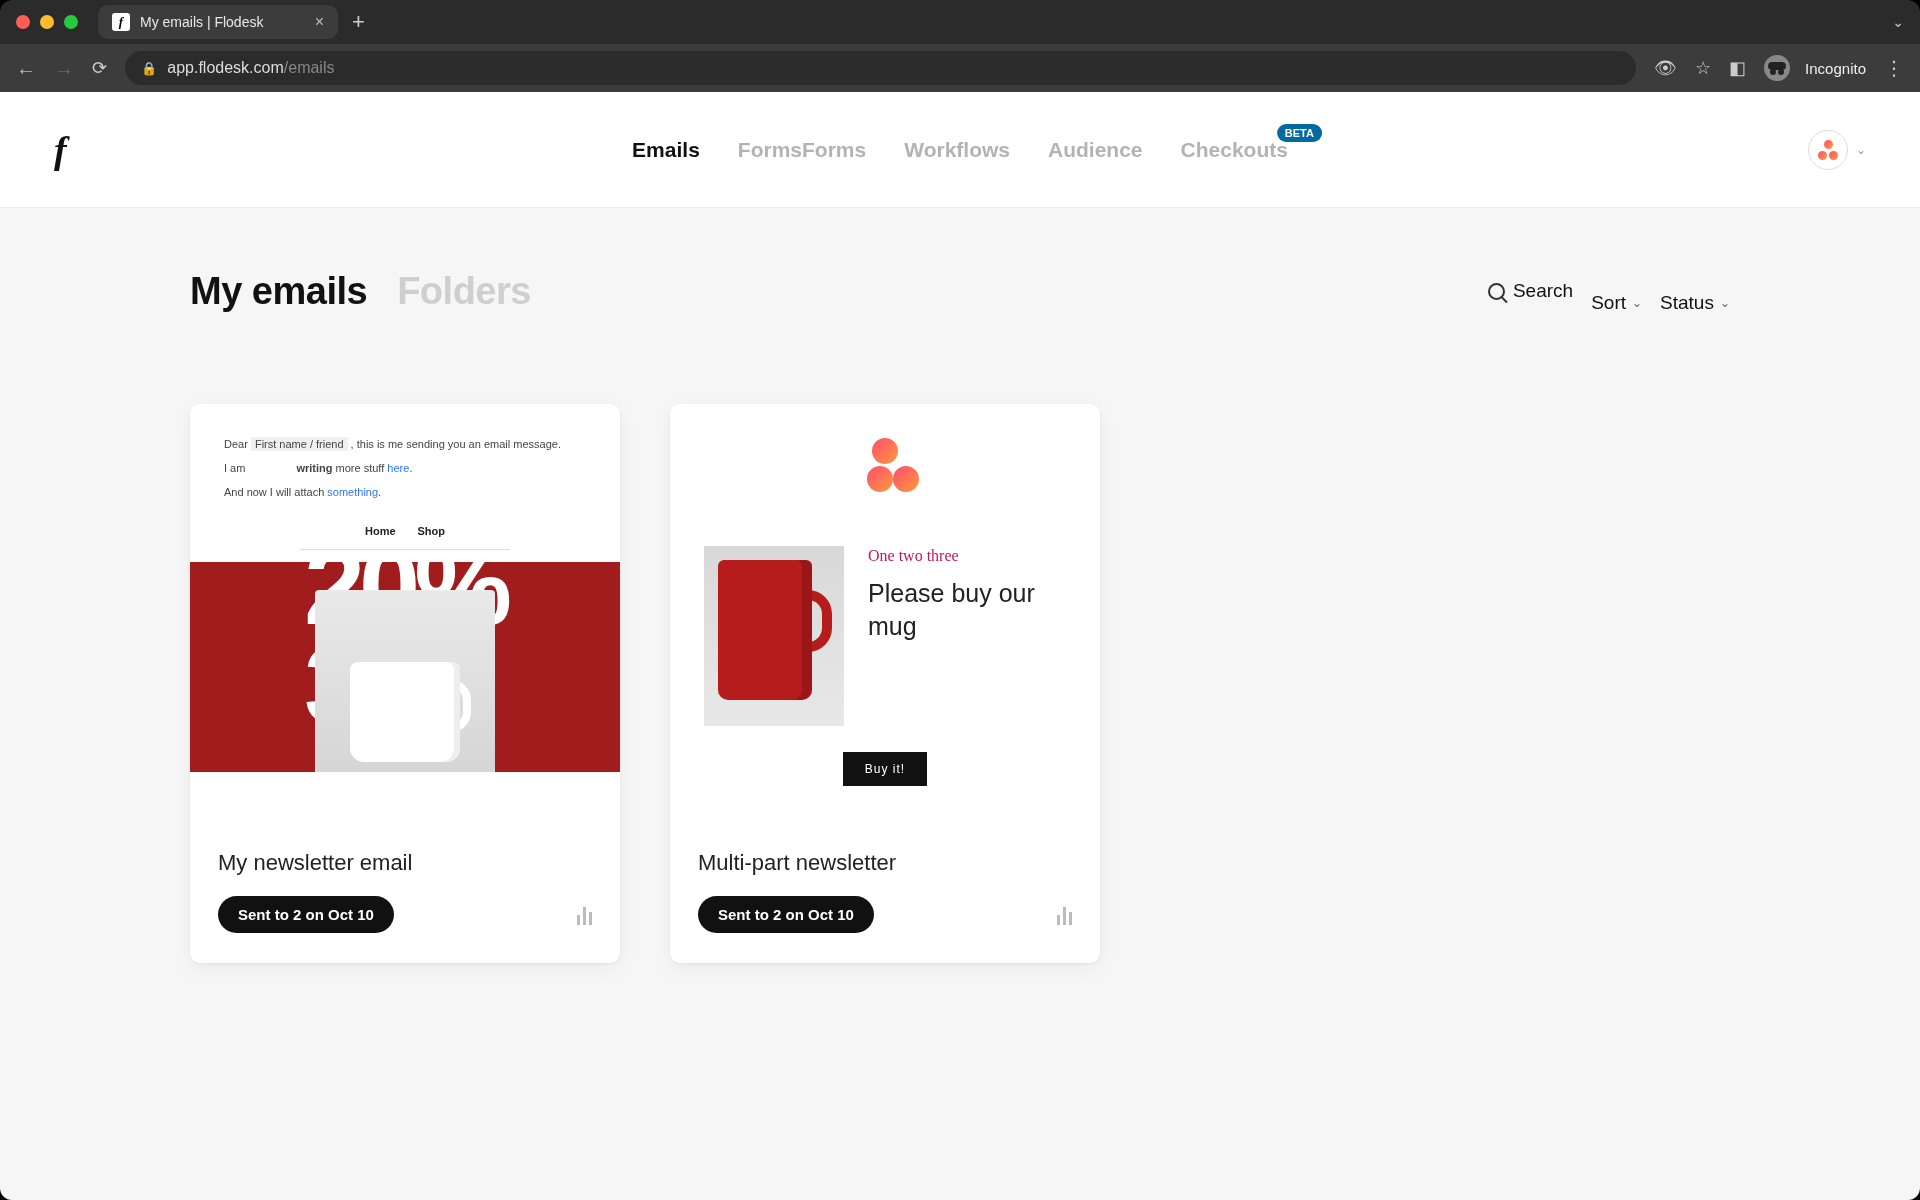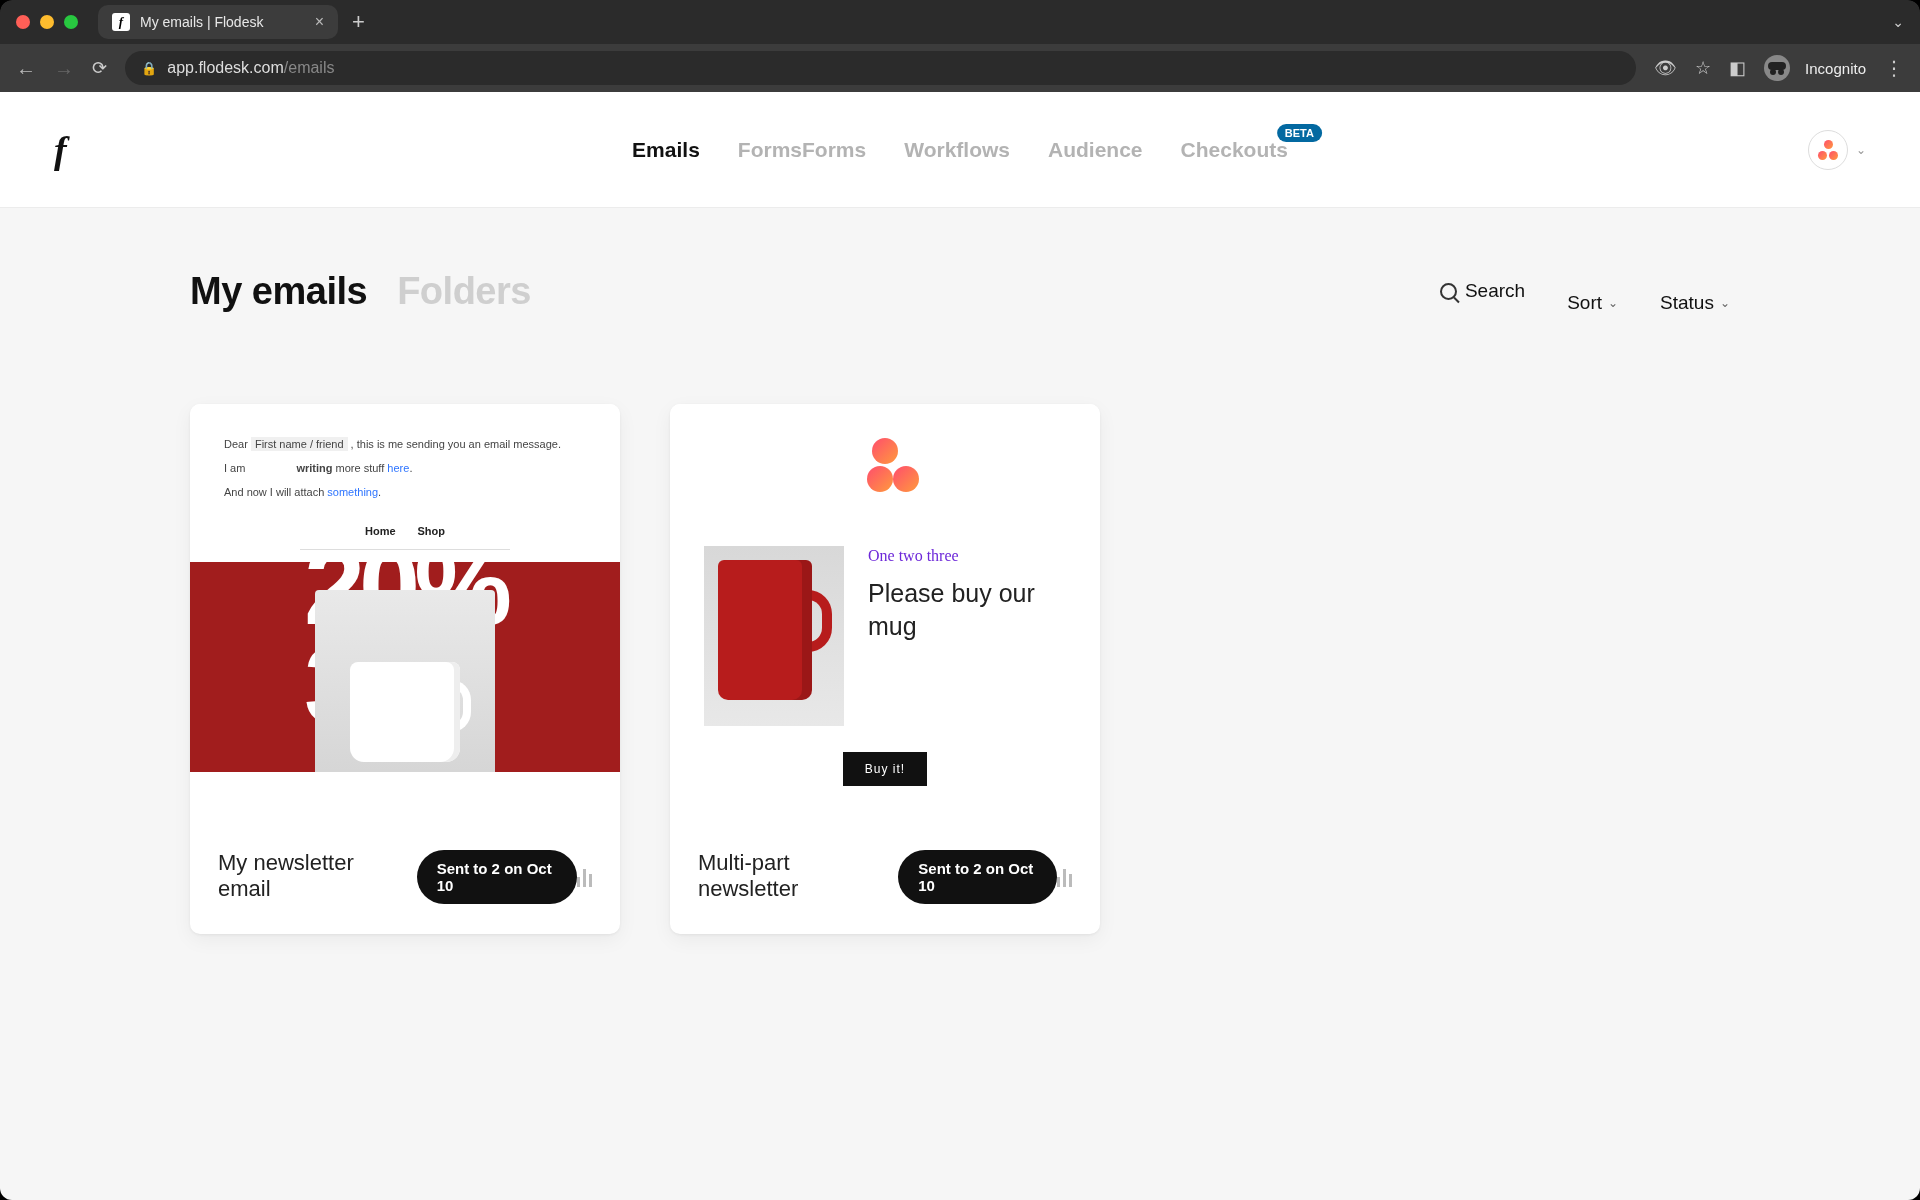--- a/index.html
+++ b/index.html
@@ -45,33 +45,33 @@
 .avatar .d { width: 9px; height: 9px; border-radius: 50%; background: linear-gradient(135deg,#ff4d6d,#ff9a3d); position: absolute; }
 .avatar .d1 { top: 9px; left: 15px; } .avatar .d2 { bottom: 9px; left: 9px; } .avatar .d3 { bottom: 9px; right: 9px; }
 .avatar-caret { color: #999; font-size: 12px; }
 
 
 .content { padding: 60px 190px 0; }
 .sub-header { display: flex; align-items: center; }
 .sub-tabs { display: flex; gap: 30px; align-items: baseline; }
 .sub-tab { font-size: 38px; font-weight: 800; color: #cfcfcf; letter-spacing: -0.5px; }
 .sub-tab.active { color: #111; }
-.actions { margin-left: auto; display: flex; align-items: center; gap: 42px; }
+.actions { margin-left: auto; display: flex; align-items: center; gap: 18px; }
 .search-action { display: flex; align-items: center; gap: 8px; font-size: 19px; color: #111; font-weight: 500; }
 .search-icon { width: 17px; height: 17px; border: 2px solid #333; border-radius: 50%; position: relative; }
 .search-icon::after { content: ""; position: absolute; width: 7px; height: 2px; background: #333; bottom: -3px; right: -5px; transform: rotate(45deg); }
 .select-like { display: flex; align-items: center; gap: 6px; font-size: 19px; color: #111; font-weight: 500; margin-top: 24px; }
 .caret-icon { font-size: 12px; color: #666; }
 .new-email-btn { background: #111; color: #fff; font-size: 19px; font-weight: 600; padding: 18px 26px; border-radius: 4px; border: none; margin-left: 10px; }
 
 
 .grid { display: flex; gap: 50px; margin-top: 90px; }
 .card { width: 430px; background: #fff; border-radius: 10px; box-shadow: 0 1px 3px rgba(0,0,0,0.06), 0 6px 20px rgba(0,0,0,0.05); overflow: hidden; display: flex; flex-direction: column; }
 .preview { height: 422px; background: #fff; overflow: hidden; position: relative; }
-.card-footer { padding: 24px 28px 30px; display: flex; flex-direction: row; gap: 20px; }
+.card-footer { padding: 24px 28px 30px; display: flex; flex-direction: column; gap: 20px; }
 .card-title { font-size: 22px; font-weight: 500; color: #222; }
 .card-meta { display: flex; align-items: center; justify-content: space-between; }
 .status-pill { background: #111; color: #fff; font-size: 15px; font-weight: 600; padding: 10px 20px; border-radius: 999px; }
 .stats-icon { display: flex; align-items: flex-end; gap: 3px; height: 20px; }
 .stats-icon span { width: 3px; background: #bbb; }
 .stats-icon span:nth-child(1){height:10px} .stats-icon span:nth-child(2){height:18px} .stats-icon span:nth-child(3){height:13px}
 
 
 .pv1-text { padding: 28px 34px 10px; font-size: 11px; color: #444; line-height: 2.2; }
 .pv1-text b { font-weight: 700; margin-left: 48px; }
@@ -91,21 +91,21 @@
 .pv2-logo { display: flex; justify-content: center; gap: 0; position: relative; height: 60px; }
 .pv2-logo .c { width: 26px; height: 26px; border-radius: 50%; background: linear-gradient(135deg,#ff4d6d,#ff9a3d); position: absolute; }
 .pv2-logo .c1 { top: 0; left: 50%; transform: translateX(-50%);} 
 .pv2-logo .c2 { top: 28px; left: calc(50% - 18px);} 
 .pv2-logo .c3 { top: 28px; left: calc(50% + -8px + 16px);} 
 .pv2-body { display: flex; gap: 24px; padding: 48px 34px 16px; align-items: flex-start; }
 .pv2-mug { width: 140px; height: 180px; background: linear-gradient(#d8d8d8,#e8e8e8); position: relative; flex-shrink: 0; }
 .pv2-mug::after { content: ""; position: absolute; left: 14px; top: 14px; width: 94px; height: 140px; background: #b71c1c; border-radius: 6px 6px 10px 10px; box-shadow: inset -10px 0 0 rgba(0,0,0,0.15); }
 .pv2-mug::before { content: ""; position: absolute; right: 12px; top: 44px; width: 24px; height: 42px; border: 10px solid #b71c1c; border-left: none; border-radius: 0 24px 24px 0; }
 .pv2-text { flex: 1; }
-.pv2-script { font-family: 'Brush Script MT', cursive; font-size: 16px; color: #6d28d9; line-height: 1.2; }
+.pv2-script { font-family: 'Brush Script MT', cursive; font-size: 16px; color: #be185d; line-height: 1.2; }
 .pv2-head { font-family: Liberation Sans, sans-serif; font-size: 25px; color: #222; margin-top: 12px; line-height: 1.3; }
 .pv2-btn { background: #111; color: #fff; font-size: 12px; padding: 10px 22px; display: block; width: fit-content; margin: 10px auto 0; letter-spacing: 1px; }
 
 </style>
 </head>
 <body>
 
 <div class="titlebar">
   <div class="traffic">
     <div class="tl r"></div>

